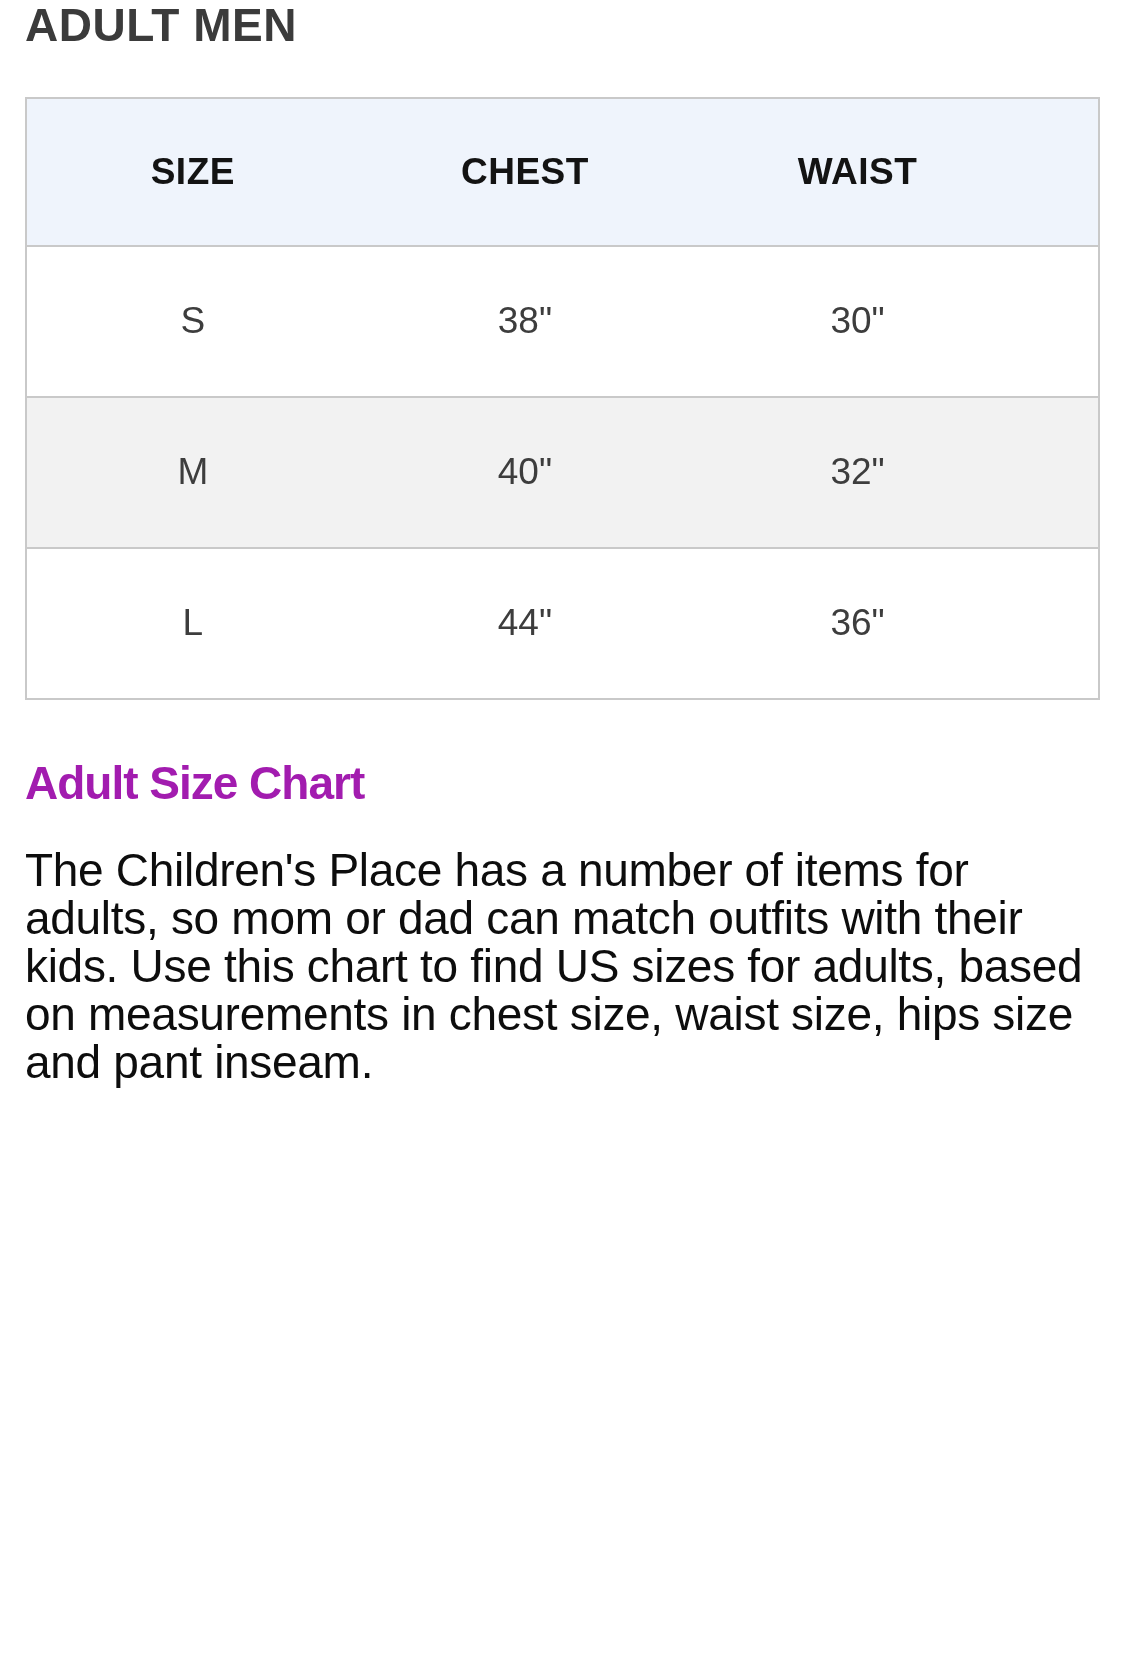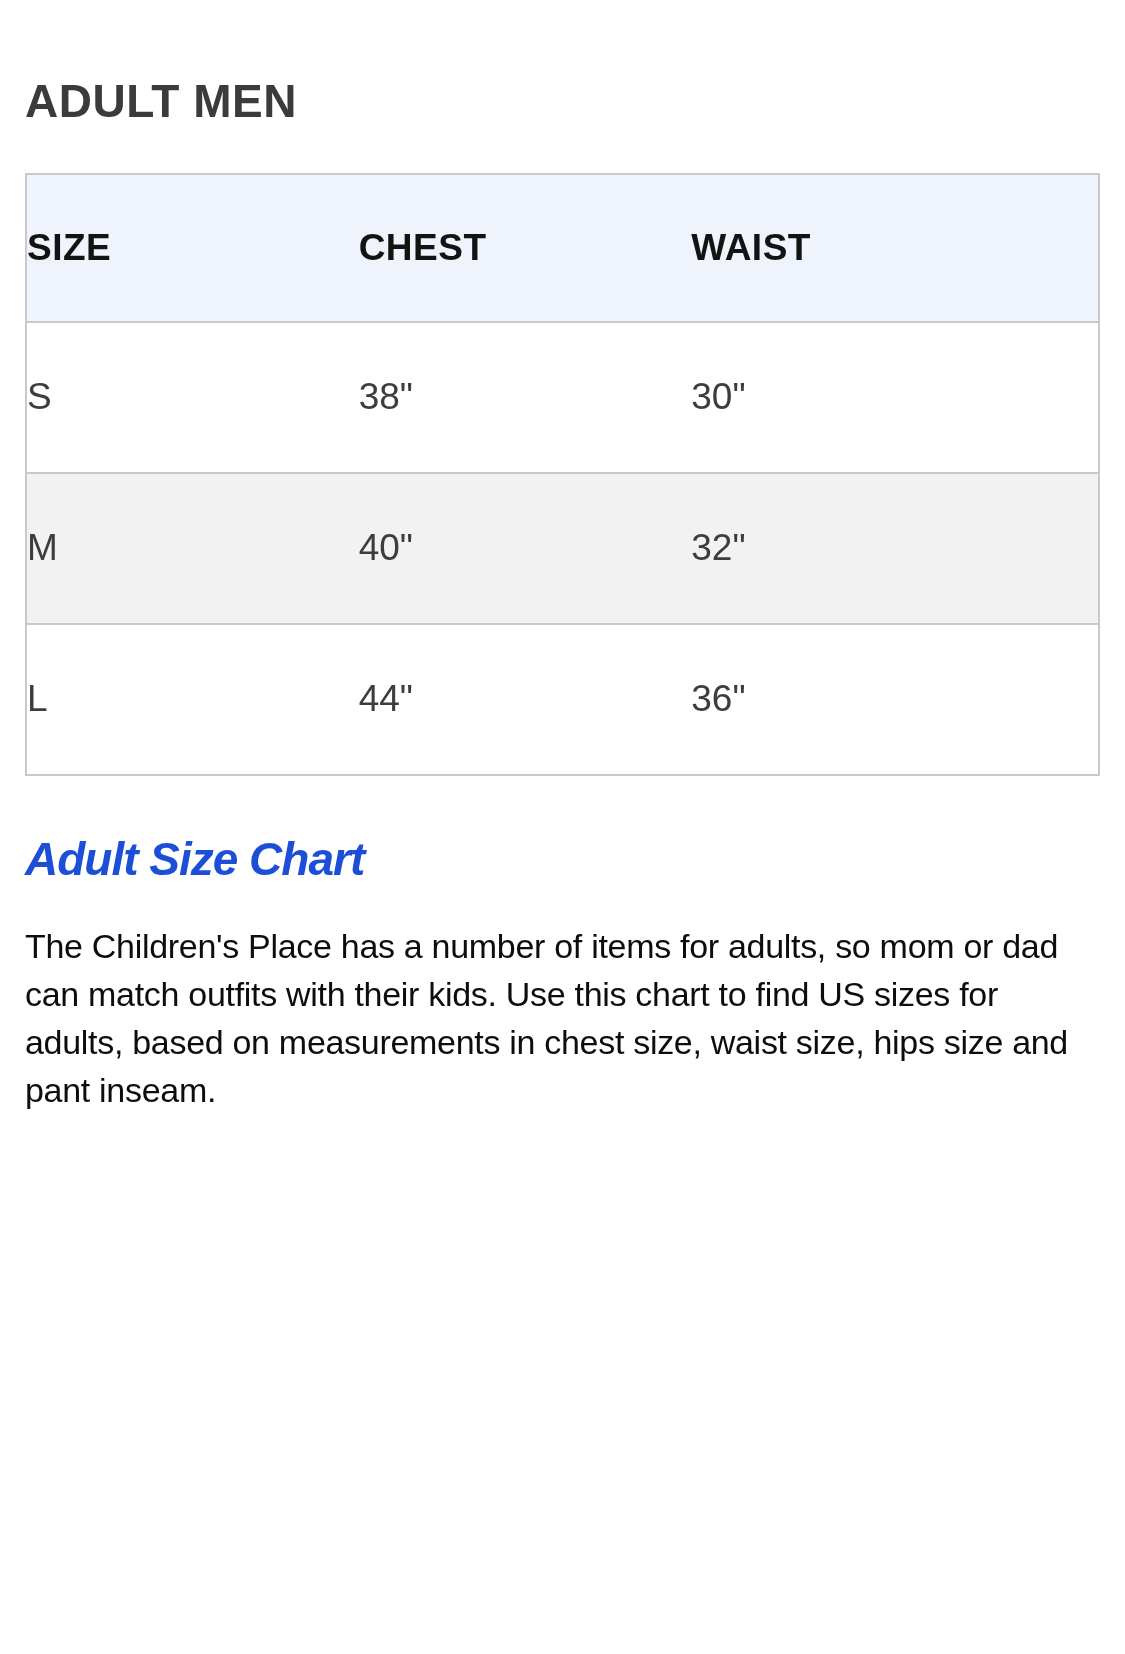--- a/index.html
+++ b/index.html
@@ -12,41 +12,40 @@
     width: 1125px;
     height: 1654px;
     box-sizing: border-box;
     overflow: hidden;
   }
   .page {
     padding: 0 25px;
   }
   .section-title {
     margin: 0;
-    padding-top: 76px;
     font-size: 46px;
     line-height: 1.1;
     font-weight: 700;
     letter-spacing: 0.5px;
     color: #3b3b3b;
   }
   table.size-table {
     width: 1075px;
     margin-top: 46px;
     border-collapse: collapse;
     border: 2px solid #c9c9c9;
     table-layout: fixed;
   }
   table.size-table col.c-main  { width: 31%; }
   table.size-table col.c-space { width: 7%; }
   table.size-table th,
   table.size-table td {
     border-top: 2px solid #c9c9c9;
     border-bottom: 2px solid #c9c9c9;
-    text-align: left;
+    text-align: center;
     vertical-align: middle;
     padding: 0;
   }
   table.size-table thead th {
     height: 146px;
     background: #eff4fc;
     font-size: 37px;
     font-weight: 700;
     letter-spacing: 0.5px;
     color: #131313;
@@ -61,28 +60,27 @@
   table.size-table tbody tr:nth-child(even) td {
     background: #f2f2f2;
   }
   .chart-heading {
     margin: 0;
     margin-top: 58px;
     font-size: 46px;
     line-height: 1.1;
     font-weight: 700;
     letter-spacing: -1px;
-    color: #1d4ed8;
-    font-style: italic;
+    color: #a21caf;
   }
   .chart-description {
     margin: 0;
     margin-top: 38px;
     width: 1075px;
-    font-size: 34px;
+    font-size: 46px;
     line-height: 48px;
     letter-spacing: -0.3px;
     color: #0d0d0d;
   }
 </style>
 </head>
 <body>
 
 <main class="page">
 

